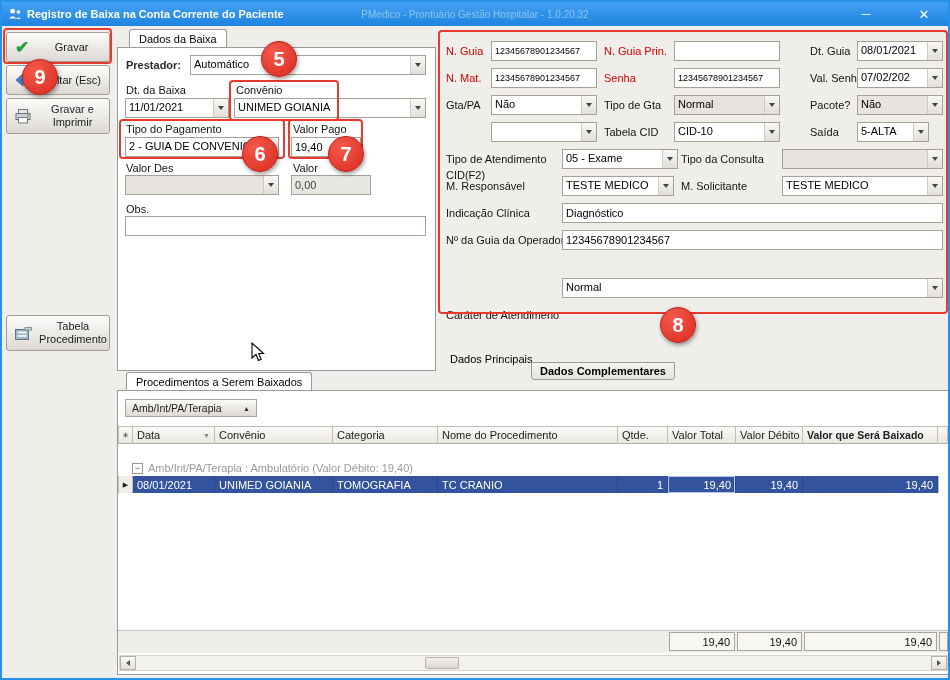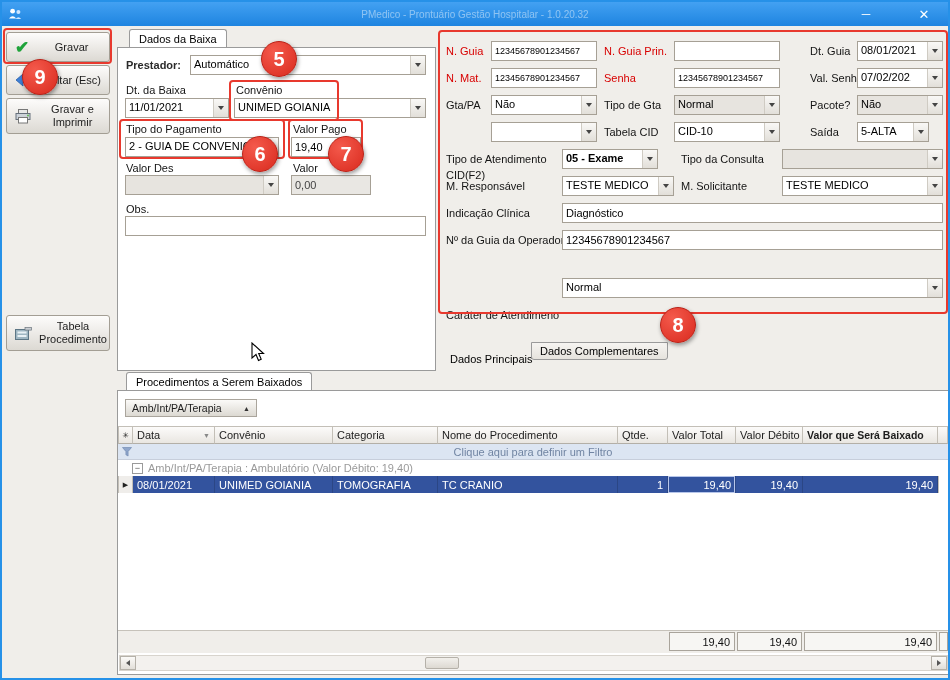--- a/index.html
+++ b/index.html
@@ -72,20 +72,21 @@
 
   <div class="titlebar">
     <span class="app-ico">
       <svg width="14" height="14" viewBox="0 0 14 14">
           <circle cx="4.6" cy="4.2" r="2.4" fill="#fff"></circle>
           <path d="M1 11.5 Q4.6 6.8 8.2 11.5 Z" fill="#fff"></path>
           <circle cx="10.4" cy="5" r="2" fill="#cfe6ff"></circle>
           <path d="M7.6 12 Q10.4 8.4 13.2 12 Z" fill="#cfe6ff"></path>
         </svg>
     </span>
+    <span class="title">Registro de Baixa na Conta Corrente do Paciente</span>
     <span class="app-info">PMedico - Prontuário Gestão Hospitalar - 1.0.20.32</span>
     <span class="win-btn" style="right:66px;">─</span>
     <span class="win-btn" style="right:8px;font-size:13px;">✕</span>
   </div>
 
   <div class="side-btn" style="top:30px;height:30px;">
     <span class="ic chk">✔</span>
     <span class="tx2">Gravar</span>
   </div>
   <div class="side-btn" style="top:63px;height:30px;">
@@ -233,21 +234,21 @@
   </div>
   <span class="lbl" style="left:808px;top:124px;">Saída</span>
   <div class="combo" style="left:855px;top:120px;width:72px;">
     <span class="tx">5-ALTA</span>
       <span class="ar">
         <i></i>
       </span>
   </div>
 
   <span class="lbl" style="left:444px;top:151px;">Tipo de Atendimento</span>
-  <div class="combo" style="left:560px;top:147px;width:96px;font-weight:bold;">
+  <div class="combo" style="left:560px;top:147px;width:116px;">
     <span class="tx">05 - Exame</span>
       <span class="ar">
         <i></i>
       </span>
   </div>
   <span class="lbl" style="left:679px;top:151px;">Tipo da Consulta</span>
   <div class="combo dis" style="left:780px;top:147px;width:161px;">
     <span class="tx"></span>
       <span class="ar">
         <i></i>
@@ -277,21 +278,21 @@
 
   <span class="lbl" style="left:444px;top:280px;margin-top:27px;">Caráter de Atendimeno</span>
   <div class="combo" style="left:560px;top:276px;width:381px;">
     <span class="tx">Normal</span>
       <span class="ar">
         <i></i>
       </span>
   </div>
 
   <div class="btab" style="left:440px;top:348px;">Dados Principais</div>
-  <div class="btab inactive" style="left:529px;top:340px;">Dados Complementares</div>
+  <div class="btab inactive" style="left:529px;top:360px;font-weight:bold;">Dados Complementares</div>
 
   <div class="tab" style="left:124px;top:370px;">Procedimentos a Serem Baixados</div>
   <div class="page" style="left:115px;top:388px;width:832px;height:285px;"></div>
 
   <div class="grp-btn">
     <span>Amb/Int/PA/Terapia</span>
     <span class="sort">▲</span>
   </div>
 
   <div class="ghead">
@@ -305,28 +306,20 @@
     <div class="hcell" style="width:118px;">Convênio</div>
     <div class="hcell" style="width:105px;">Categoria</div>
     <div class="hcell" style="width:180px;">Nome do Procedimento</div>
     <div class="hcell" style="width:50px;">Qtde.</div>
     <div class="hcell" style="width:68px;">Valor Total</div>
     <div class="hcell" style="width:67px;">Valor Débito</div>
     <div class="hcell hb" style="width:135px;">Valor que Será Baixado</div>
     <div class="hcell" style="width:10px;padding:0;"></div>
   </div>
 
-  <div class="filter-row">
-    <span class="funnel">
-      <svg width="10" height="10" viewBox="0 0 10 10">
-          <path d="M0.5 0.5 h9 l-3.4 4 v4.5 l-2.2 -1.2 v-3.3 Z" fill="#8fa6cb" stroke="#6a83ad" stroke-width="0.6"></path>
-        </svg>
-    </span>
-    <span>Clique aqui para definir um Filtro</span>
-  </div>
 
   <div class="group-row">
     <span class="expander">−</span>
     <span>Amb/Int/PA/Terapia : Ambulatório (Valor Débito: 19,40)</span>
   </div>
 
   <div class="drow">
     <div class="dcell ind" style="width:15px;">
         <span>▶</span>
       </div>

